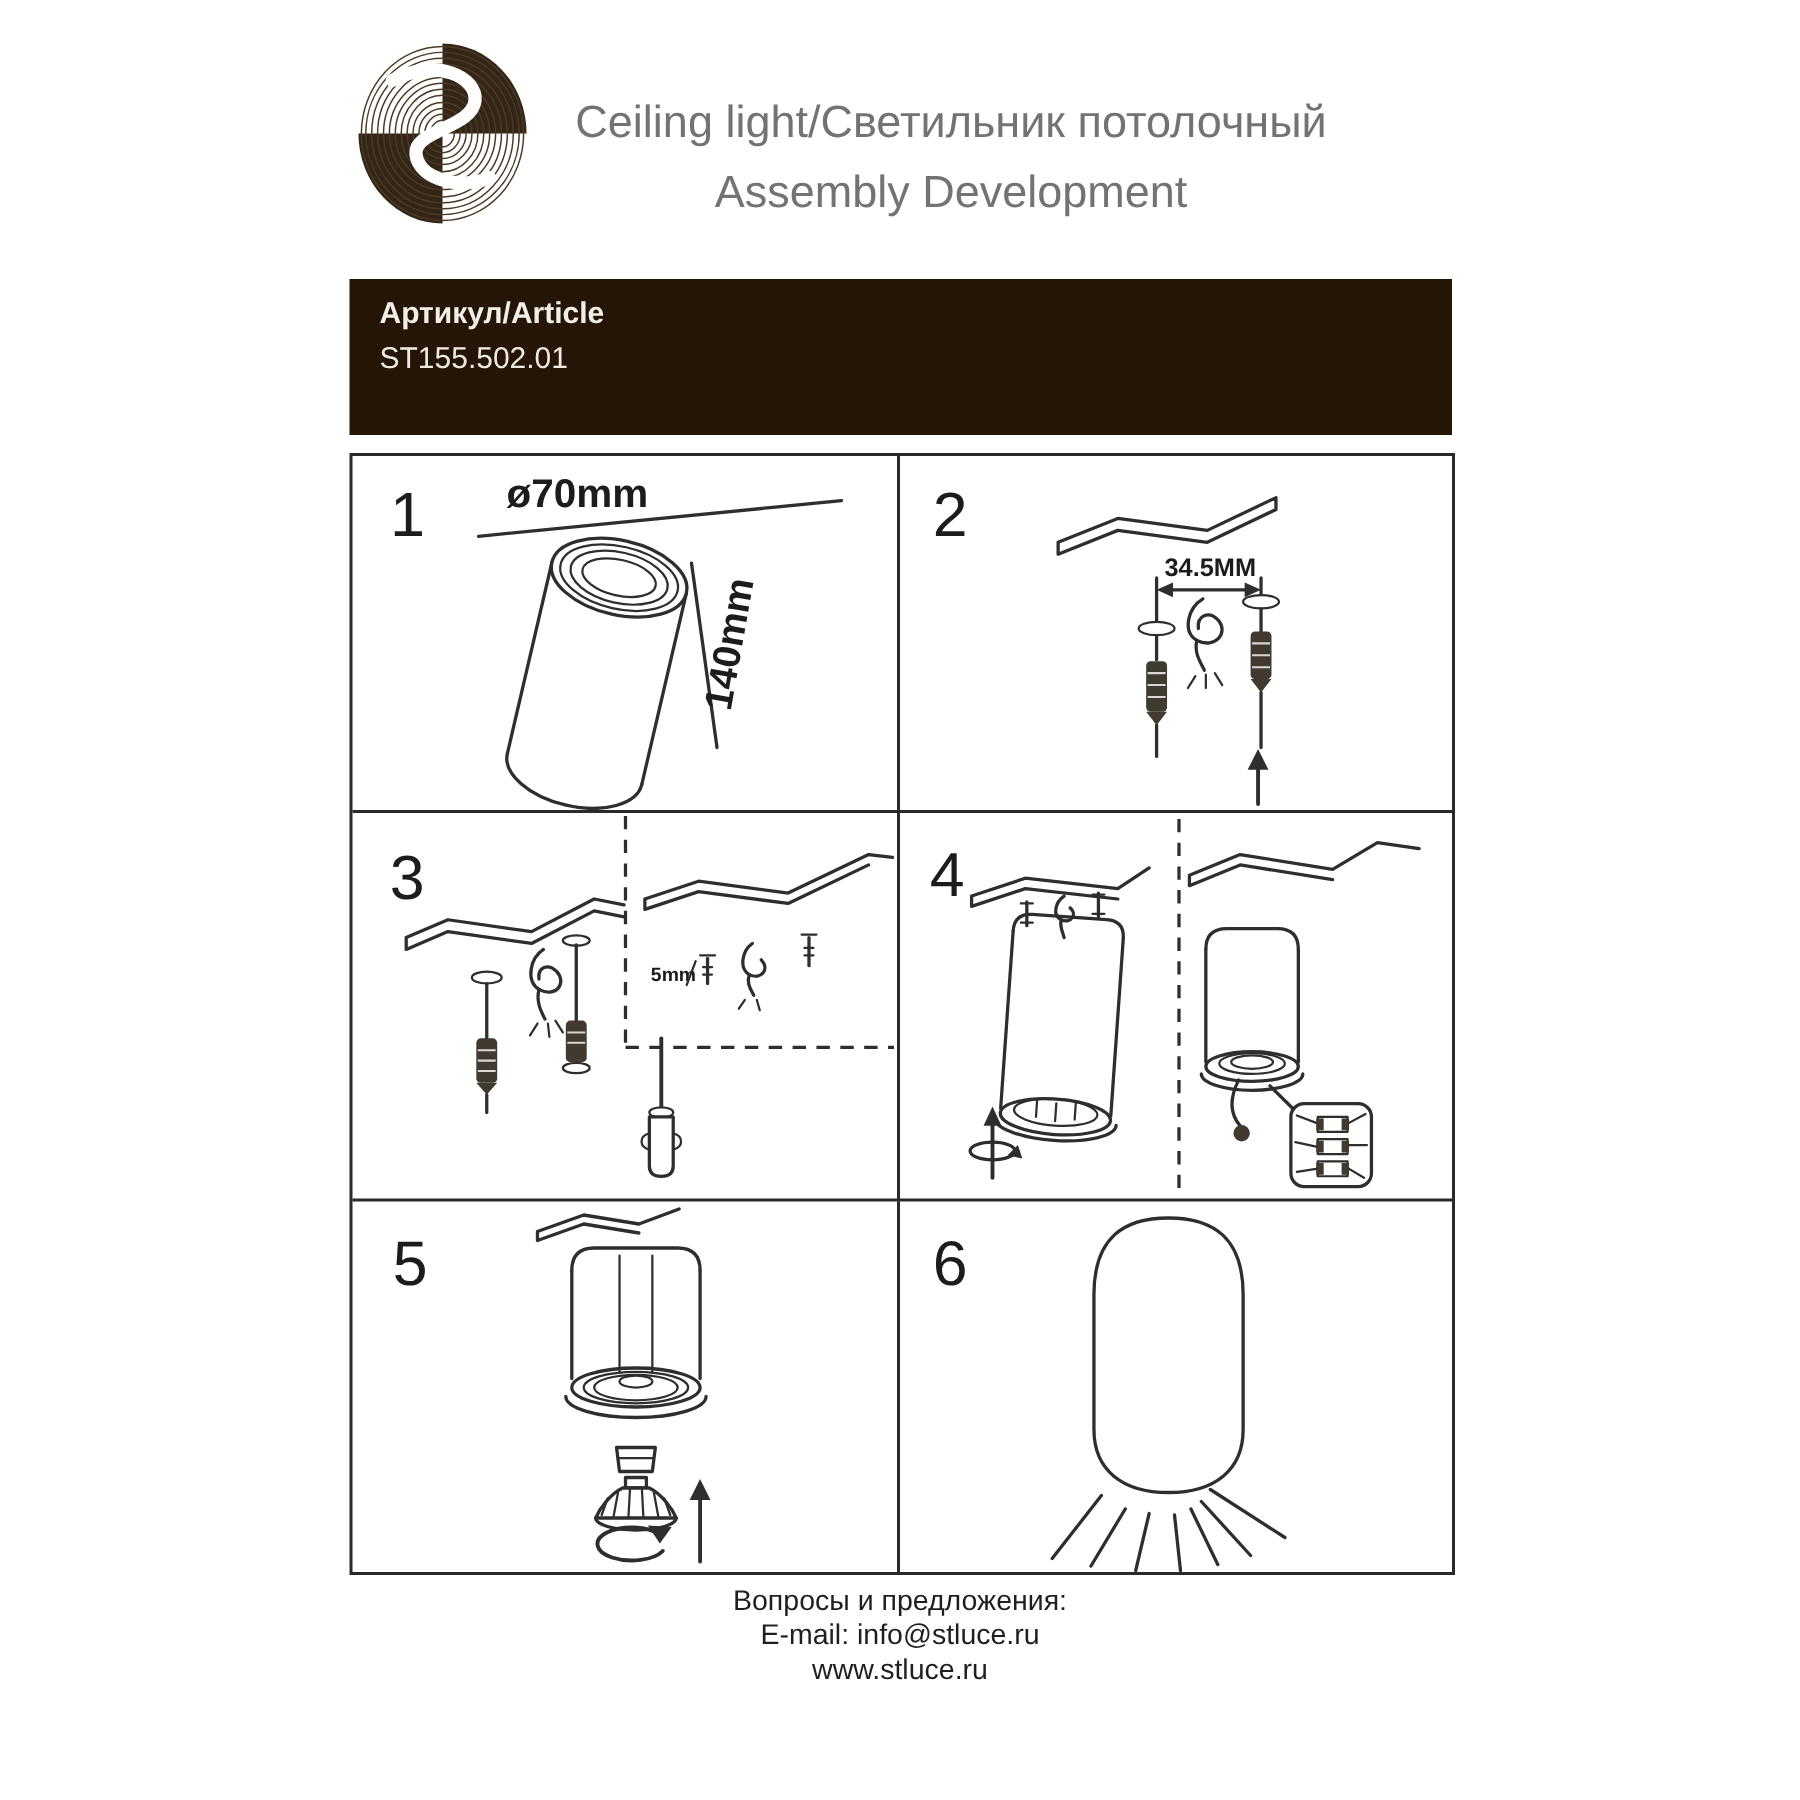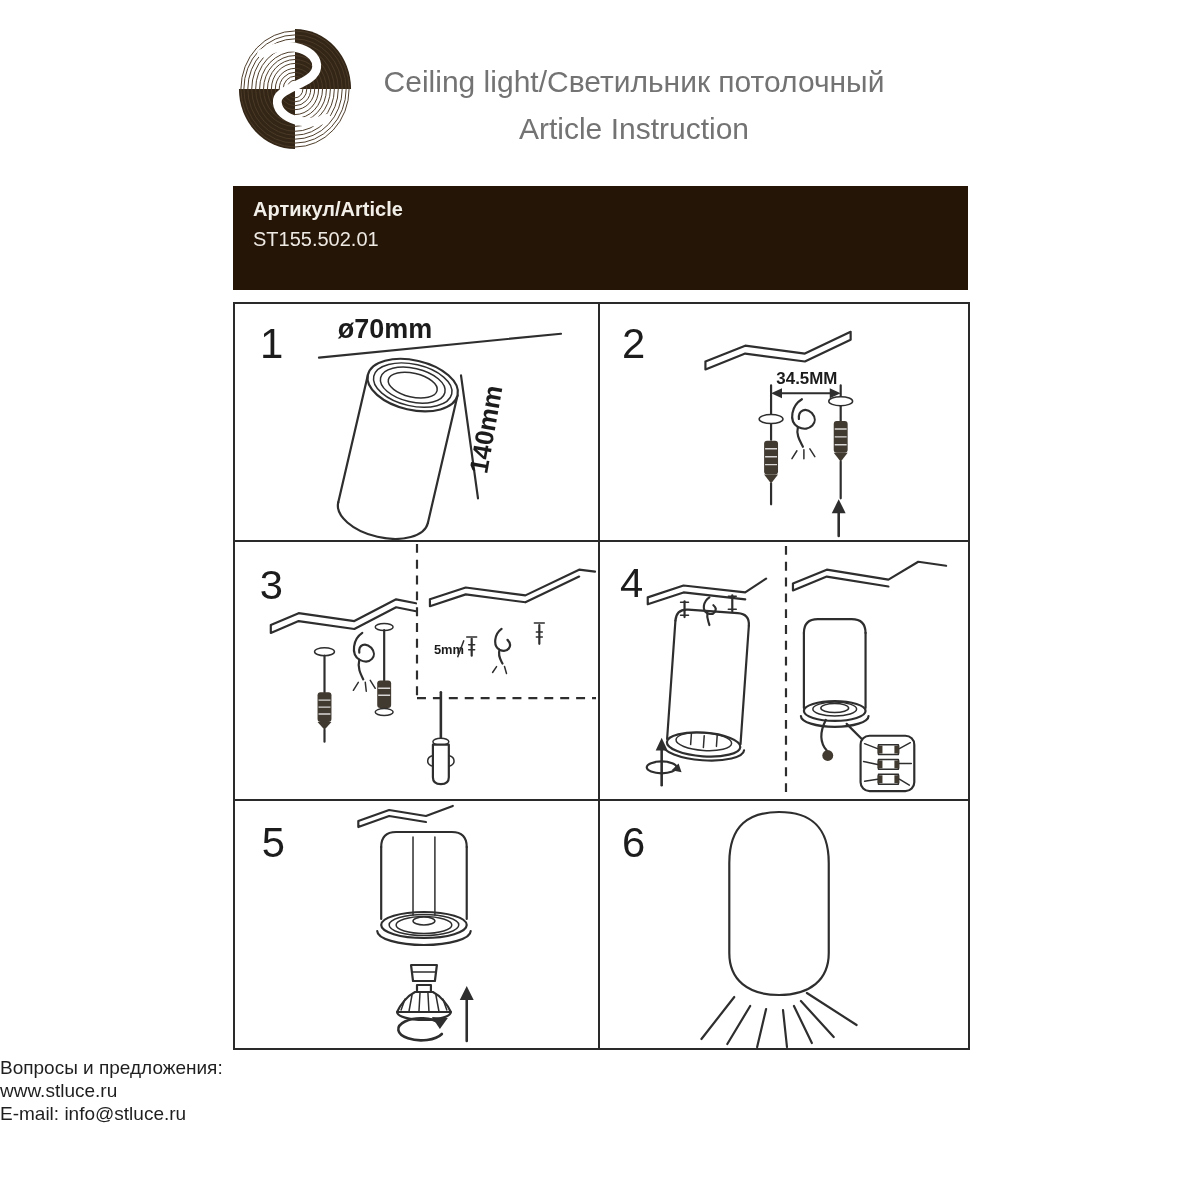--- a/index.html
+++ b/index.html
@@ -25,21 +25,21 @@
   .dim{font-weight:bold;}
   .ln{stroke:#2e2e2e;stroke-width:2.2;fill:none;stroke-linecap:round;stroke-linejoin:round;}
   .lnw{stroke:#2e2e2e;stroke-width:2.2;fill:#ffffff;stroke-linecap:round;stroke-linejoin:round;}
   .thin{stroke-width:1.5;}
   .thick{stroke-width:2.6;}
   .dark{fill:#413a31;stroke:none;}
   .rib{stroke:#ffffff;stroke-width:1.4;fill:none;opacity:.8;}
   .arrow{fill:#2e2e2e;stroke:none;}
   .dash{stroke:#2e2e2e;stroke-width:2.2;fill:none;stroke-dasharray:9 7;}
 
-  .footer{position:absolute;left:0;top:1056px;width:1200px;text-align:left;font-size:19px;line-height:23px;color:#1f1f1f;}
+  .footer{position:absolute;left:0;top:1056px;width:1200px;text-align:center;font-size:19px;line-height:23px;color:#1f1f1f;}
 </style>
 </head>
 <body>
 
 <div class="page">
 
   <svg class="logo" viewBox="0 0 120 128">
     <path d="M60,3 A57,61 0 0 1 117,64 L60,64 Z" fill="#332617"></path>
     <path d="M60,125 A57,61 0 0 1 3,64 L60,64 Z" fill="#332617"></path>
     <g fill="none" stroke="#4a3a27" stroke-width="1">
@@ -55,21 +55,21 @@
         <ellipse cx="60" cy="64" rx="44" ry="47"></ellipse>
       <ellipse cx="60" cy="64" rx="48" ry="51"></ellipse>
         <ellipse cx="60" cy="64" rx="52" ry="55"></ellipse>
       <ellipse cx="60" cy="64" rx="55" ry="59"></ellipse>
     </g>
     <path d="M26,28 C56,12 84,26 82,42 C80,60 40,62 42,78 C44,96 74,102 92,94" fill="none" stroke="#ffffff" stroke-width="9" stroke-linecap="round"></path>
   </svg>
   <div class="brand">ST LUCE</div>
   <div class="title">
     <div>Ceiling light/Светильник потолочный</div>
-    <div>Article Instruction</div>
+    <div>Assembly Development</div>
   </div>
 
   <div class="article-box">
     <div class="article-label">Артикул/Article</div>
     <div class="article-value">ST155.502.01</div>
   </div>
 
   <div class="grid">
 
     <div class="cell br bb">
@@ -297,17 +297,17 @@
           <path class="ln" d="M235,236 L202,200"></path>
           <path class="ln" d="M258,224 L208,192"></path>
         </g>
       </svg>
     </div>
 
   </div>
 
   <div class="footer">
     <div>Вопросы и предложения:</div>
+    <div>E-mail: info@stluce.ru</div>
     <div>www.stluce.ru</div>
-    <div>E-mail: info@stluce.ru</div>
   </div>
 
 </div>
 
 </body></html>

